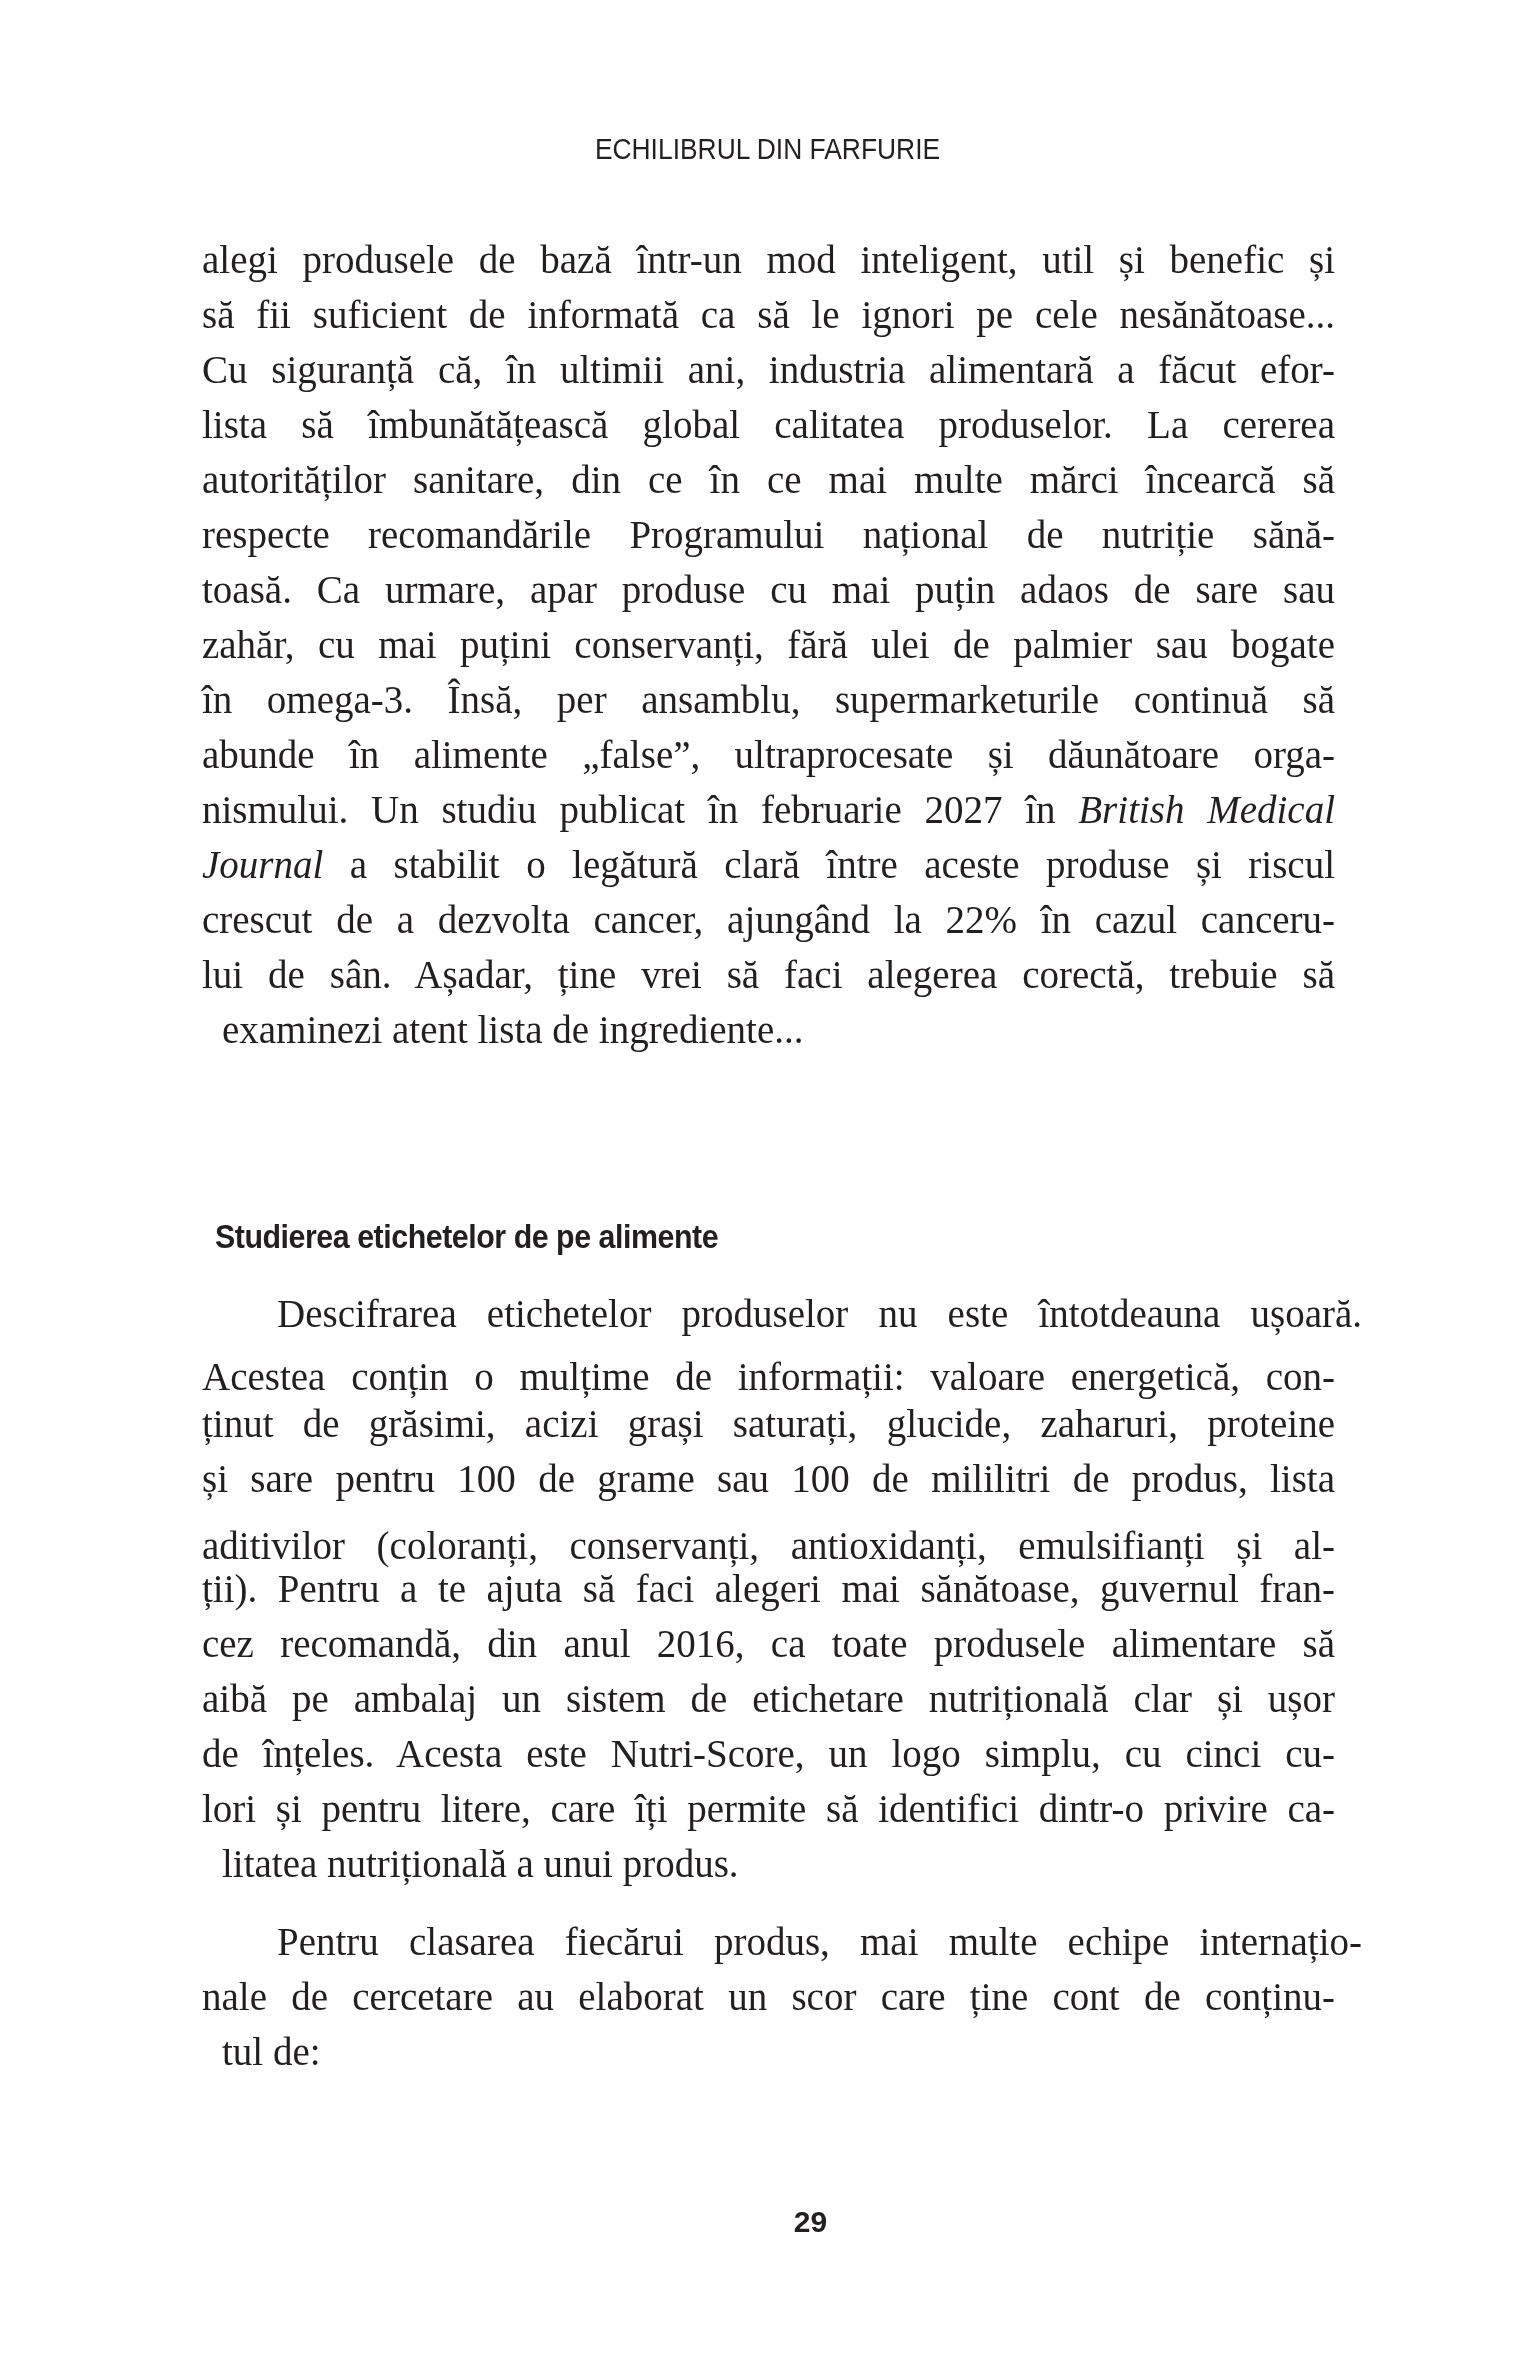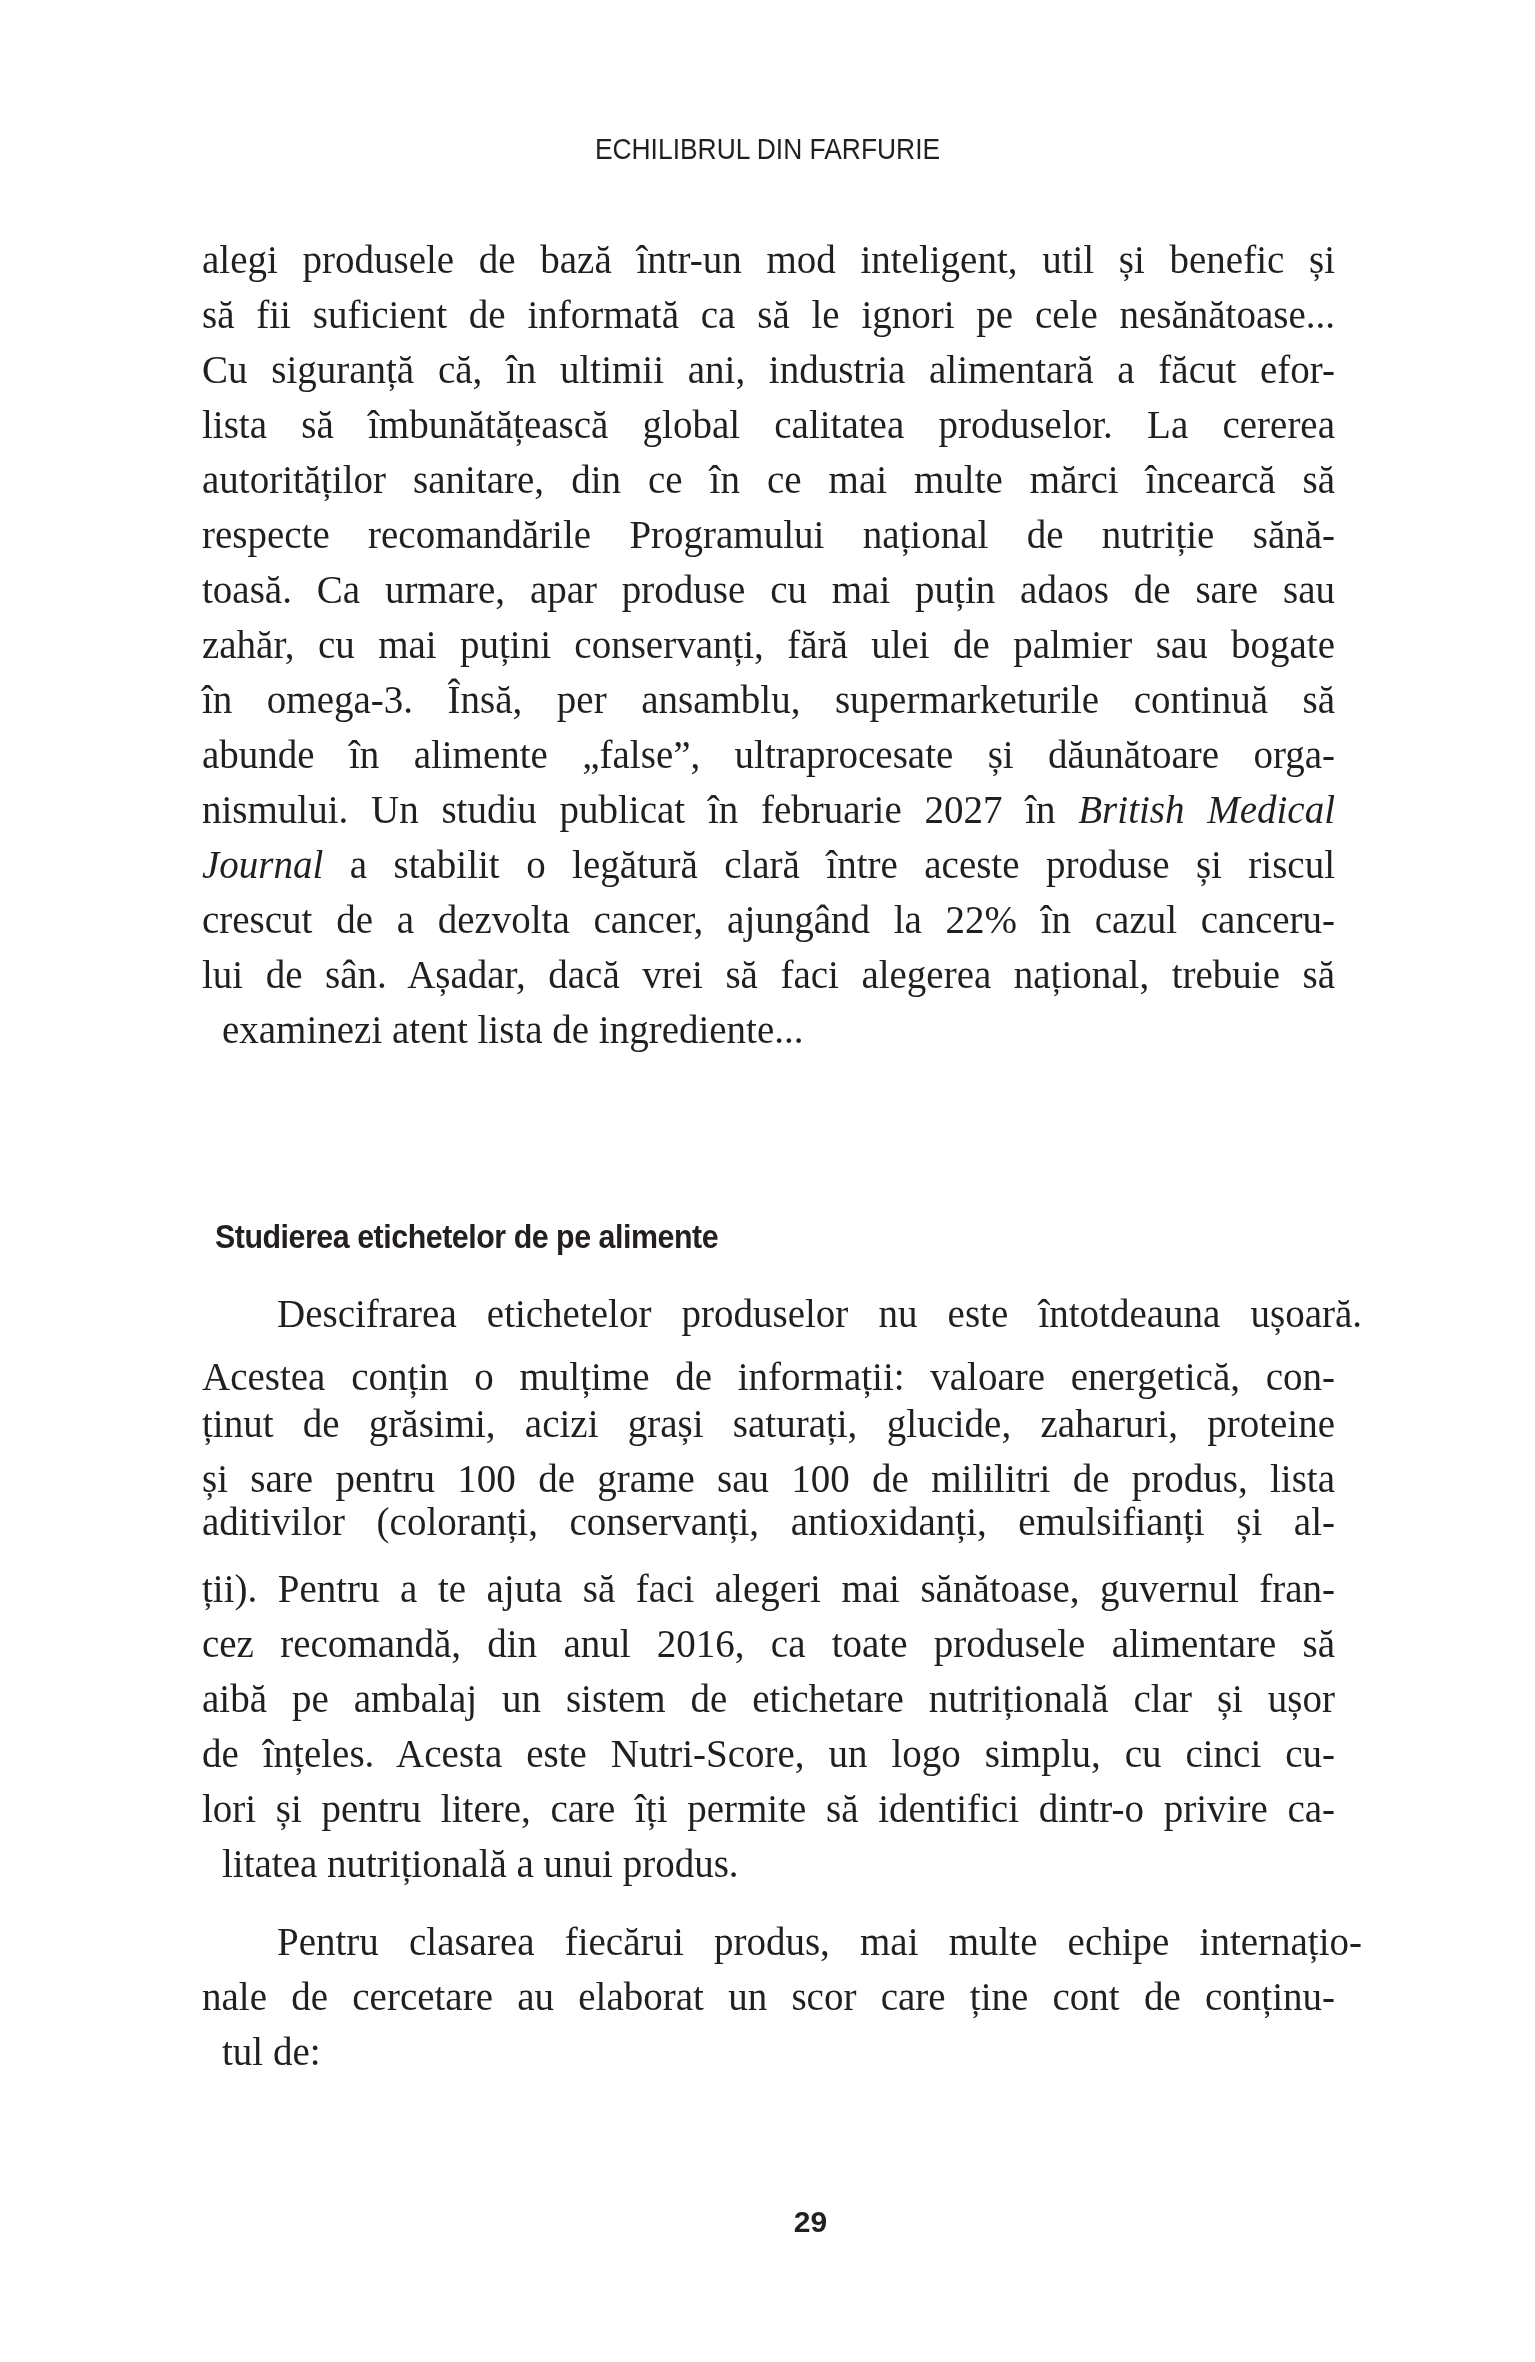--- a/index.html
+++ b/index.html
@@ -48,32 +48,32 @@
   <div class="line" style="top:495px">abunde în alimente „false”, ultraprocesate și dăunătoare orga-</div>
   <div class="line" style="top:550px">
     <span>nismului. Un studiu publicat în februarie 2027 în</span>
     <em>British Medical</em>
   </div>
   <div class="line" style="top:605px">
     <em>Journal</em>
     <span>a stabilit o legătură clară între aceste produse și riscul</span>
   </div>
   <div class="line" style="top:660px">crescut de a dezvolta cancer, ajungând la 22% în cazul canceru-</div>
-  <div class="line" style="top:715px">lui de sân. Așadar, dacă vrei să faci alegerea național, trebuie să</div>
+  <div class="line" style="top:715px">lui de sân. Așadar, ține vrei să faci alegerea corectă, trebuie să</div>
   <div class="line last" style="top:770px">examinezi atent lista de ingrediente...</div>
 </div>
 
 <div class="heading">Studierea etichetelor de pe alimente</div>
 
 <div class="body-text" style="top:1286px;">
   <div class="line indent" style="top:0px">Descifrarea etichetelor produselor nu este întotdeauna ușoară.</div>
   <div class="line" style="top:63px">Acestea conțin o mulțime de informații: valoare energetică, con-</div>
   <div class="line" style="top:110px">ținut de grăsimi, acizi grași saturați, glucide, zaharuri, proteine</div>
   <div class="line" style="top:165px">și sare pentru 100 de grame sau 100 de mililitri de produs, lista</div>
-  <div class="line" style="top:208px">aditivilor (coloranți, conservanți, antioxidanți, emulsifianți și al-</div>
+  <div class="line" style="top:232px">aditivilor (coloranți, conservanți, antioxidanți, emulsifianți și al-</div>
   <div class="line" style="top:275px">ții). Pentru a te ajuta să faci alegeri mai sănătoase, guvernul fran-</div>
   <div class="line" style="top:330px">cez recomandă, din anul 2016, ca toate produsele alimentare să</div>
   <div class="line" style="top:385px">aibă pe ambalaj un sistem de etichetare nutrițională clar și ușor</div>
   <div class="line" style="top:440px">de înțeles. Acesta este Nutri-Score, un logo simplu, cu cinci cu-</div>
   <div class="line" style="top:495px">lori și pentru litere, care îți permite să identifici dintr-o privire ca-</div>
   <div class="line last" style="top:550px">litatea nutrițională a unui produs.</div>
 </div>
 
 <div class="body-text" style="top:1914px;">
   <div class="line indent" style="top:0px">Pentru clasarea fiecărui produs, mai multe echipe internațio-</div>

